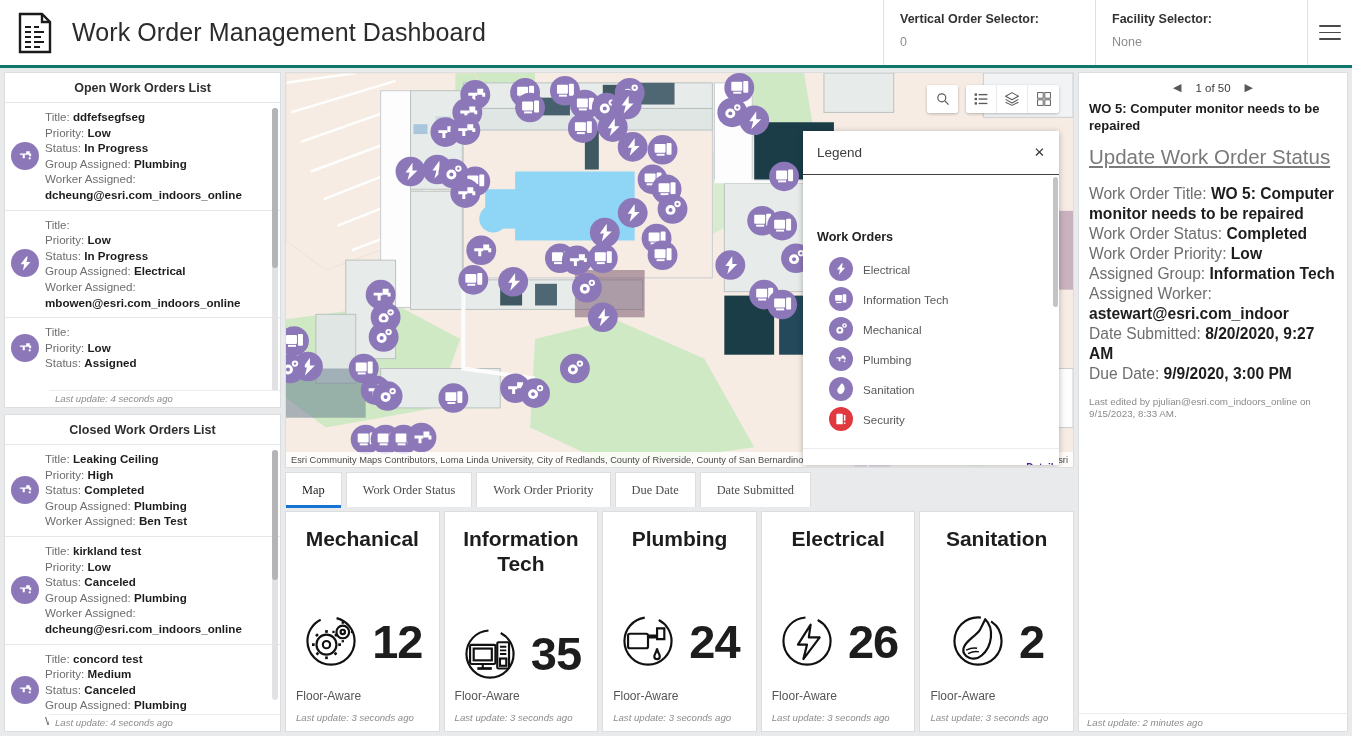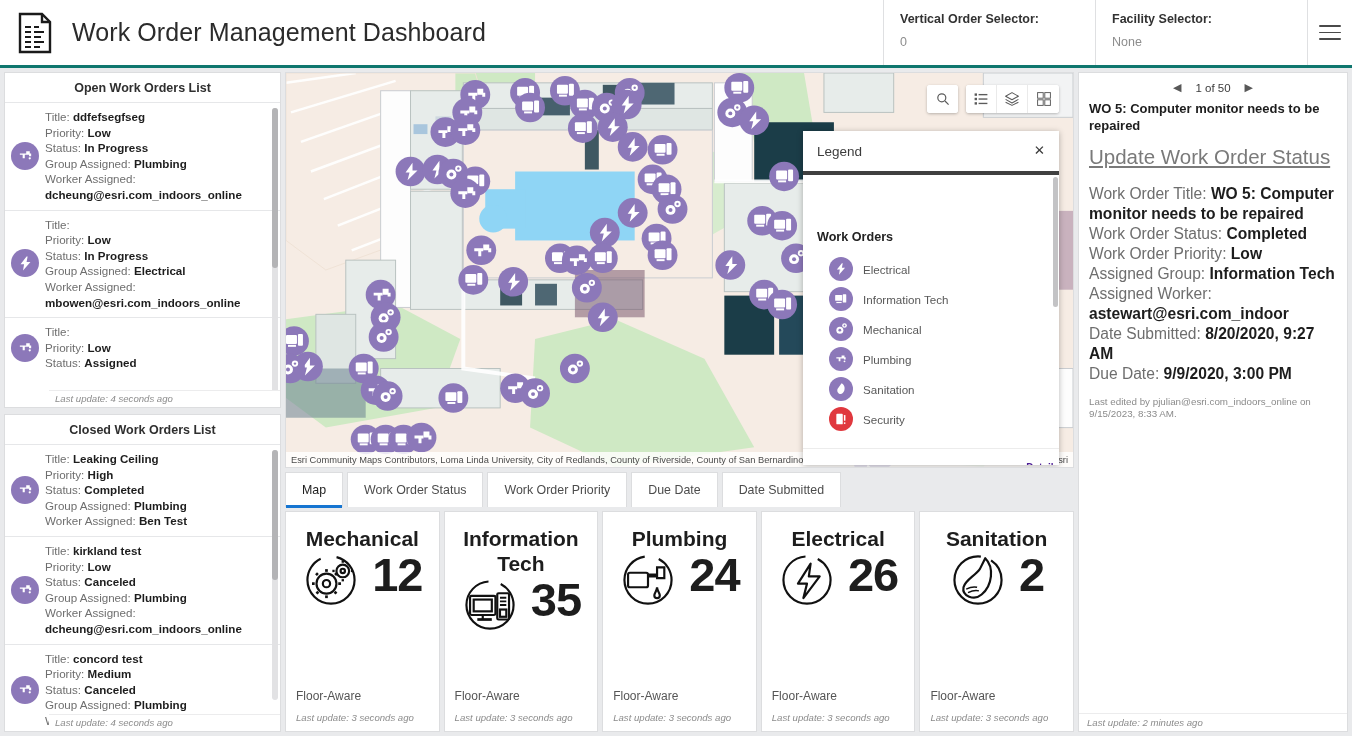--- a/index.html
+++ b/index.html
@@ -88,55 +88,55 @@
   .tool-group .tool-btn:last-child { border-right:none; }
   .tool-btn svg { width:16px; height:16px; display:block; }
 
   
   .legend {
     position:absolute; top:58px; right:14px; width:256px; height:334px;
     background:#fff; box-shadow:0 1px 6px rgba(0,0,0,.28); z-index:5;
     display:flex; flex-direction:column; overflow:hidden;
   }
   .legend-head { height:44px; flex:0 0 44px; display:flex; align-items:center; justify-content:space-between;
-    padding:0 14px; border-bottom:4px solid #404040; }
+    padding:0 14px; border-bottom:1px solid #404040; }
   .legend-head span { font-size:13.5px; color:#3c3c3c; }
   .legend-x { font-size:15px; color:#6f6f6f; line-height:1; }
   .legend-body { flex:1 1 auto; overflow:hidden; position:relative; padding:14px 0 0 0; }
   .legend-sec-title { font-size:12.6px; font-weight:bold; color:#232323; padding:0 0 10px 14px;margin-top:41px; }
   .legend-row { display:flex; align-items:center; gap:10px; padding:3px 0 3px 26px; }
   .lg-ic { width:24px; height:24px; border-radius:50%; background:#8c78b9;
            display:flex; align-items:center; justify-content:center; flex:0 0 24px;}
   .lg-ic.red { background:#e0383e; }
   .lg-ic svg { width:14px; height:14px; display:block; }
   .legend-row span { font-size:11.6px; color:#585858; }
   .legend-divider { border-top:1px solid #ececec; margin-top:14px; }
   .legend-details-title { font-size:10px; font-weight:bold; color:#4c1d95; padding:13px 0 6px 14px;text-align:right; }
   .legend-col-row { display:flex; align-items:center; gap:8px; padding-left:26px; }
   .legend-col-line { width:44px; height:0; border-top:1.4px solid #9b9b9b; display:block; }
   .legend-col-row span { font-size:11.4px; color:#585858; }
   .legend-vscroll { position:absolute; top:2px; right:1px; width:5px; bottom:2px; }
   .legend-vscroll i { position:absolute; top:0; left:0; width:5px; height:130px; background:#c3c3c5; border-radius:3px; }
 
   
-  .tabs { display:flex; gap:4px; flex:0 0 35px; height:35px; }
+  .tabs { display:flex; gap:4px; flex:0 0 35px; height:35px;font-family:Liberation Serif, serif; }
   .tab {
     background:#fff; border:1px solid #dcdddf; border-bottom:none;
     display:flex; align-items:center; justify-content:center;
     font-size:12.4px; color:#4c4c4c; padding:0 16px; position:relative;
   }
   .tab.active { color:#1d1d1d; }
   .tab.active:after { content:""; position:absolute; left:0; right:0; bottom:-1px; height:3px; background:#1675d1; }
 
   
   .stats { display:flex; gap:4px; flex:0 0 221px; height:221px; }
   .stat { flex:1 1 0; background:#fff; border:1px solid #dcdddf; position:relative;
           display:flex; flex-direction:column; align-items:center; padding-top:14px; min-width:0; }
   .stat-title { font-size:21px; font-weight:bold; color:#1d1d1d; text-align:center; line-height:25px; padding:0 8px; }
-  .stat-mid { flex:1 1 auto; display:flex; justify-content:center; gap:12px; width:100%; }
+  .stat-mid { flex:1 1 auto; display:flex; align-items:center; justify-content:center; gap:12px; width:100%; }
   .stat-ico { width:58px; height:58px; flex:0 0 58px; }
   .stat-ico svg { width:58px; height:58px; display:block; }
   .stat-num { font-size:47px; font-weight:bold; color:#1d1d1d; line-height:1; letter-spacing:-1px; }
   .stat-sub { position:absolute; left:10px; bottom:28px; font-size:12px; color:#555; }
   .stat-foot { position:absolute; left:10px; bottom:8px; font-size:9.6px; font-style:italic; color:#8b8b8b; }
 
   
   .details { flex:1 1 auto; display:flex; flex-direction:column; position:relative; overflow:hidden; }
   .det-pager { display:flex; align-items:center; justify-content:center; gap:14px; padding:8px 0 4px; font-size:11.5px; color:#3c3c3c; }
   .pg-arrow { font-size:11px; color:#585858; }

